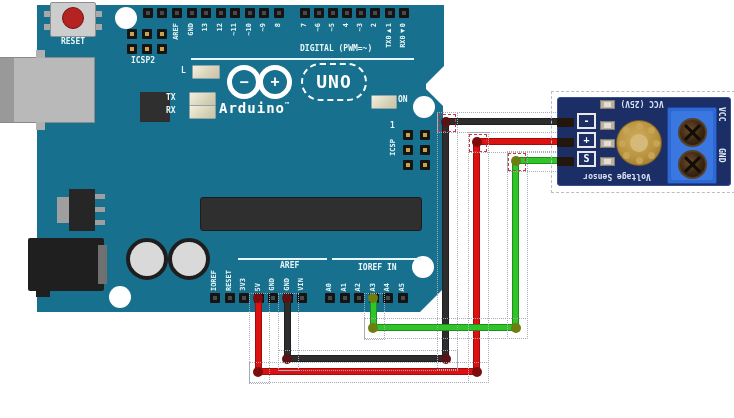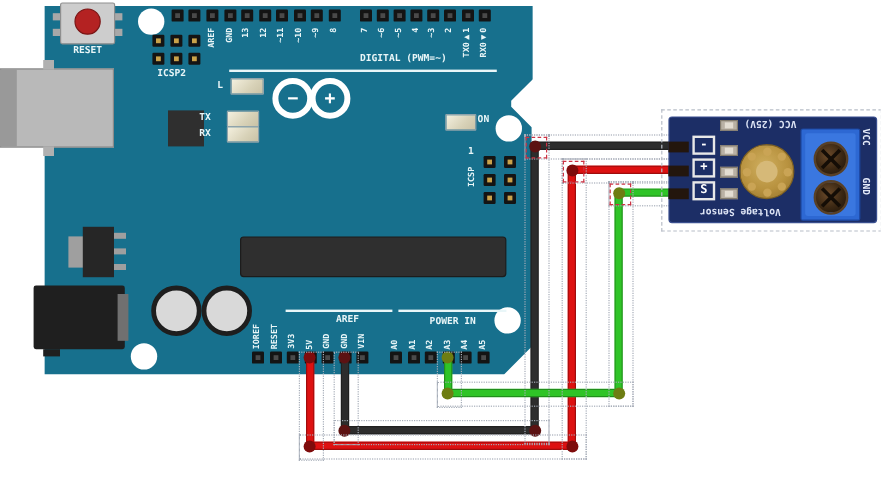--- a/index.html
+++ b/index.html
@@ -87,20 +87,27 @@
   <div class="led" style="left:189px;top:105px;width:25px;height:12px;"></div>
   <div class="led" style="left:371px;top:95px;width:24px;height:12px;"></div>
   <div class="ledlbl" style="left:398px;top:95px;">ON</div>
 
   <div class="logo-circle" style="left:227px;top:65px;">
     <span>−</span>
   </div>
   <div class="logo-circle" style="left:258px;top:65px;">
     <span>+</span>
   </div>
+  <div class="abs" style="left:219px;top:100px;width:90px;color:#fff;font-size:14px;font-weight:bold;letter-spacing:1px;">
+    <span>Arduino</span><sup style="font-size:7px;">™</sup>
+  </div>
+  <div class="abs" style="left:301px;top:63px;width:66px;height:38px;border:2px dashed #fff;border-radius:19px;box-sizing:border-box;
+              color:#fff;font-size:18px;font-weight:bold;letter-spacing:1px;text-align:center;line-height:34px;">
+    <span>UNO</span>
+  </div>
 
   <div class="abs silk" style="left:300px;top:44px;font-size:8px;">DIGITAL (PWM=~)</div>
   <div class="hline" style="left:191px;top:58px;width:223px;"></div>
 
   <div id="icsp-pins">
       <div class="pin gold" style="left: 403px; top: 130px;"></div>
       <div class="pin gold" style="left: 403px; top: 145px;"></div>
       <div class="pin gold" style="left: 403px; top: 160px;"></div>
       <div class="pin gold" style="left: 420px; top: 130px;"></div>
       <div class="pin gold" style="left: 420px; top: 145px;"></div>
@@ -120,21 +127,21 @@
   <div class="abs" style="left:28px;top:238px;width:76px;height:53px;background:#1f1f1f;border-radius:2px;"></div>
   <div class="abs" style="left:98px;top:245px;width:9px;height:39px;background:#707070;"></div>
   <div class="abs" style="left:36px;top:291px;width:14px;height:6px;background:#1f1f1f;"></div>
 
   <div class="cap" style="left:126px;top:238px;"></div>
   <div class="cap" style="left:168px;top:238px;"></div>
 
   <div class="hline" style="left:238px;top:258px;width:89px;"></div>
   <div class="abs silk" style="left:280px;top:261px;font-size:8px;">AREF</div>
   <div class="hline" style="left:332px;top:258px;width:90px;"></div>
-  <div class="abs silk" style="left:358px;top:263px;font-size:8px;">POWER IN</div>
+  <div class="abs silk" style="left:358px;top:263px;font-size:8px;">IOREF IN</div>
 
   <div id="gen-pins">
       <div class="pin" style="left: 143px; top: 8px;"></div>
       <div class="pin" style="left: 157px; top: 8px;"></div>
       <div class="pin" style="left: 172px; top: 8px;"></div>
       <span class="vlabel" style="left: 172px; top: 23px;">AREF</span>
       <div class="pin" style="left: 187px; top: 8px;"></div>
       <span class="vlabel" style="left: 187px; top: 23px;">GND</span>
       <div class="pin" style="left: 201px; top: 8px;"></div>
       <span class="vlabel" style="left: 201px; top: 23px;">13</span>

